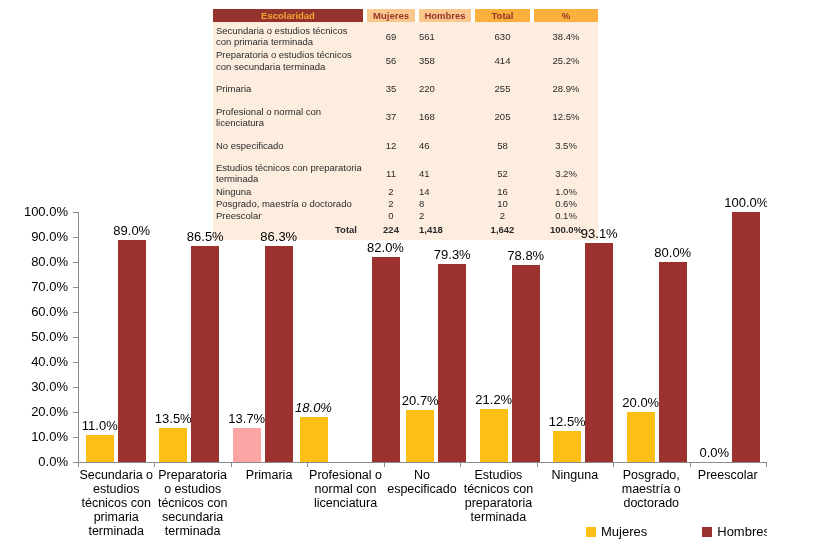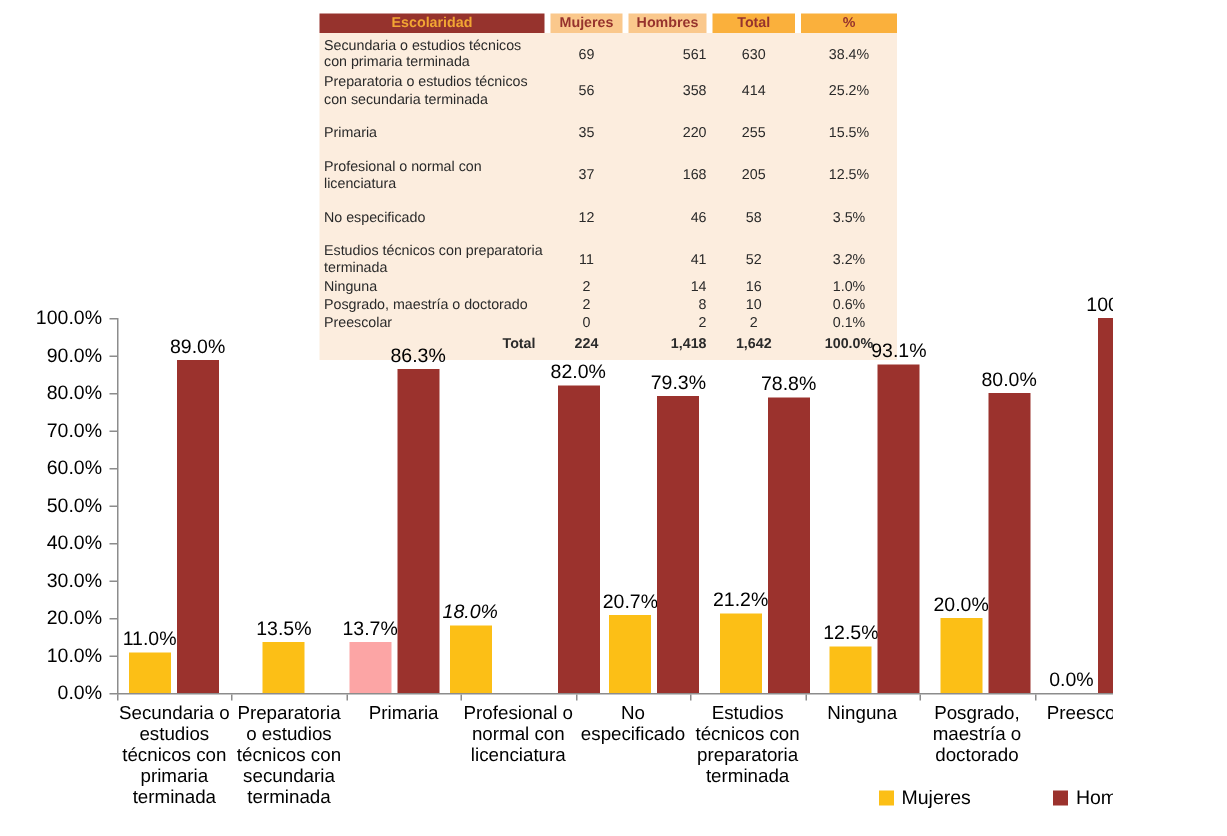--- a/index.html
+++ b/index.html
@@ -1,34 +1,34 @@
 <!DOCTYPE html>
 <html><head>
 <meta charset="utf-8">
 <style>
   html,body{margin:0;padding:0;background:#fff;}
   .stage{position:relative;width:742px;height:557px;background:#ffffff;
-         font-family:"Liberation Sans",sans-serif;color:#1a1a1a;overflow:hidden;}
+         font-family:"Liberation Sans",sans-serif;color:#1a1a1a;overflow:hidden;padding-left:25px;}
 
   
   .mini-table{position:absolute;left:213px;top:9px;width:385px;font-size:9.5px;line-height:1.18;}
   .t-head{display:flex;gap:4px;font-weight:bold;}
   .t-head .hc{height:13px;display:flex;align-items:center;justify-content:center;}
   .hc1{width:150px;background:#96332D;color:#F2A633;}
   .hc2{width:48px;background:#FAC88C;color:#96332D;}
   .hc3{width:52px;background:#FAC88C;color:#96332D;}
   .hc4{width:55px;background:#FAB03C;color:#96332D;}
   .hc5{width:64px;background:#FAB03C;color:#96332D;}
   .t-body{background:#FCEDDE;padding:2px 0;color:#2a2a2a;}
   .t-row{display:flex;gap:4px;align-items:center;min-height:20px;padding:1px 0;}
   .t-row:nth-child(3),.t-row:nth-child(5){padding:6px 0;}
   .t-row:nth-child(7),.t-row:nth-child(8),.t-row:nth-child(9){min-height:12px;padding:0;}
   .t-row .c1{width:150px;padding-left:3px;box-sizing:border-box;}
   .t-row .c2{width:48px;text-align:center;}
-  .t-row .c3{width:52px;text-align:right;}
+  .t-row .c3{width:52px;text-align:left;}
   .t-row .c4{width:55px;text-align:center;}
   .t-row .c5{width:64px;text-align:center;}
   .t-total{font-weight:bold;min-height:14px;}
   .t-total .c1{text-align:right;padding-right:6px;padding-left:0;}
 
   
   .plot{position:absolute;left:78px;top:212px;width:688px;height:250px;
         border-left:1px solid #8C8C8C;border-bottom:1px solid #8C8C8C;box-sizing:content-box;
         display:flex;align-items:flex-end;}
   .cat{flex:1;height:100%;display:flex;justify-content:center;align-items:flex-end;gap:4px;}
@@ -73,21 +73,21 @@
           <div class="c2">56</div>
           <div class="c3">358</div>
           <div class="c4">414</div>
           <div class="c5">25.2%</div>
         </div>
         <div class="t-row">
           <div class="c1">Primaria</div>
           <div class="c2">35</div>
           <div class="c3">220</div>
           <div class="c4">255</div>
-          <div class="c5">15.5%</div>
+          <div class="c5">28.9%</div>
         </div>
         <div class="t-row">
           <div class="c1">Profesional o normal con licenciatura</div>
           <div class="c2">37</div>
           <div class="c3">168</div>
           <div class="c4">205</div>
           <div class="c5">12.5%</div>
         </div>
         <div class="t-row">
           <div class="c1">No especificado</div>
@@ -166,20 +166,23 @@
           <span class="dlabel">11.0%</span>
         </div>
         <div class="bar" style="height: 222.5px; background: rgb(155, 50, 45);">
           <span class="dlabel">89.0%</span>
         </div>
       </div>
       <div class="cat">
         <div class="bar" style="height: 33.75px; background: rgb(252, 191, 22);">
           <span class="dlabel">13.5%</span>
         </div>
+        <div class="bar" style="height: 216.25px; background: rgb(155, 50, 45);">
+          <span class="dlabel">86.5%</span>
+        </div>
       </div>
       <div class="cat">
         <div class="bar" style="height: 34.25px; background: #fca5a5;">
           <span class="dlabel">13.7%</span>
         </div>
         <div class="bar" style="height: 215.75px; background: rgb(155, 50, 45);">
           <span class="dlabel">86.3%</span>
         </div>
       </div>
       <div class="cat">

